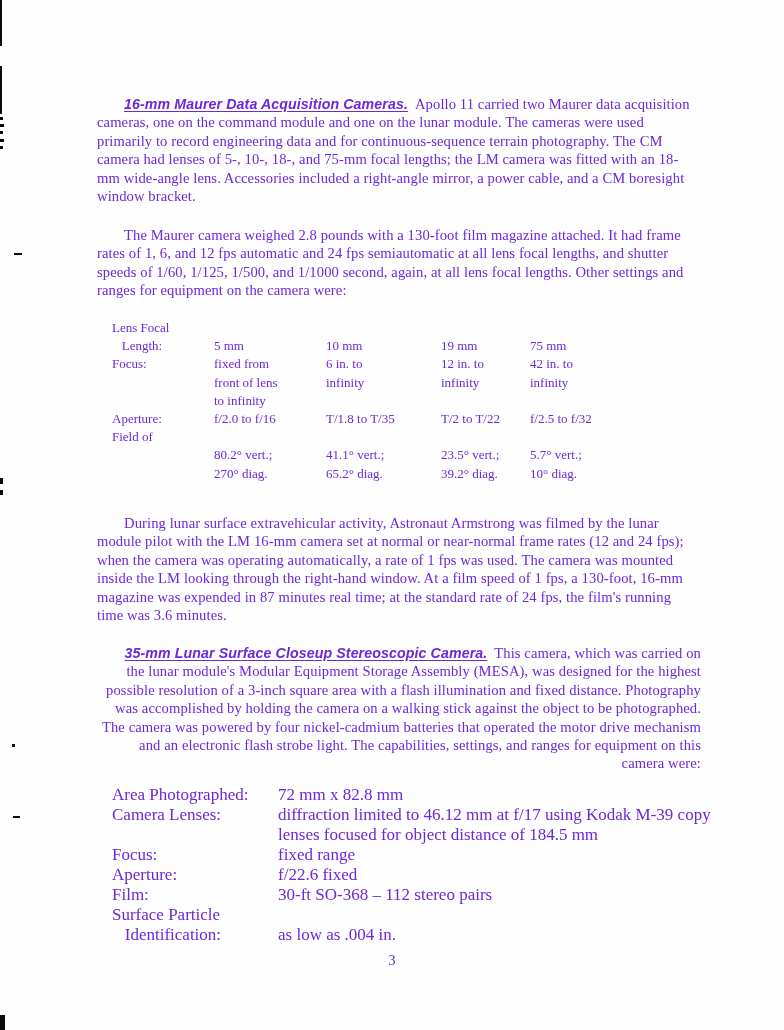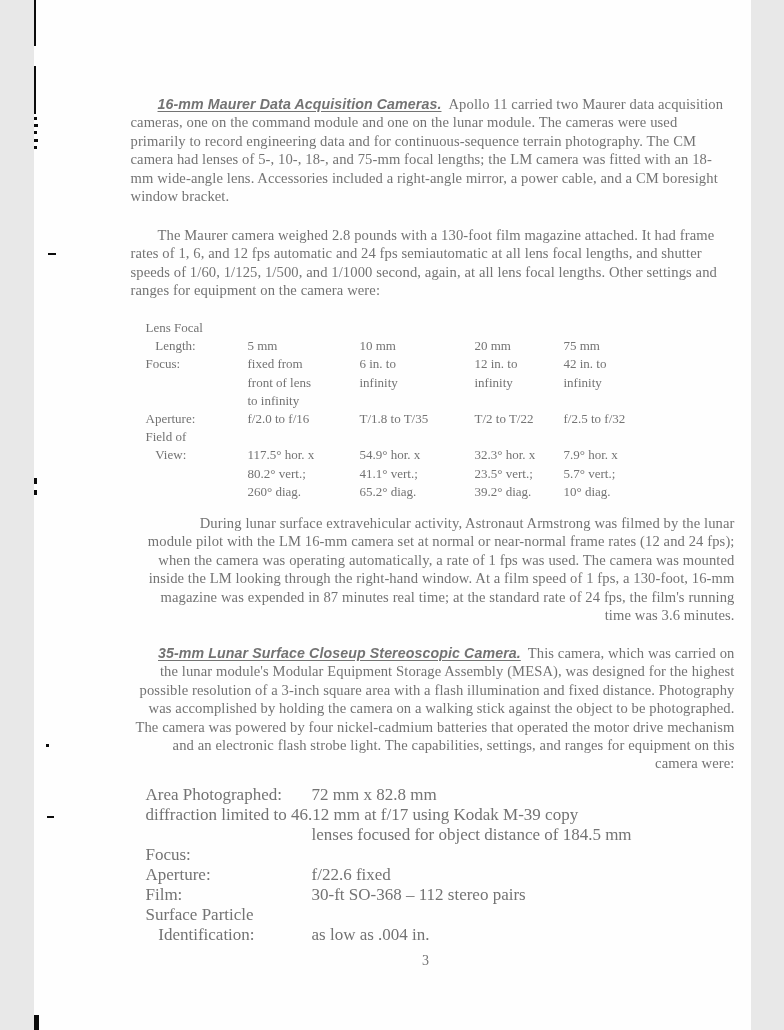--- a/index.html
+++ b/index.html
@@ -1,28 +1,28 @@
 <!DOCTYPE html>
 <html><head>
 <meta charset="utf-8">
 <style>
   html,body { margin:0; padding:0; background:#e8e8e8; }
   .page {
-    position:relative; width:717px; height:1030px; background:#fefefe;
-    font-family:"Liberation Serif", serif; color:#737373; overflow:hidden;
+    position:relative; width:784px; height:1030px; background:#fefefe;
+    font-family:"Liberation Serif", serif; color:#6d28d9; overflow:hidden;
     margin:0 auto;
   }
   .para {
     position:absolute; left:97px; width:604px; margin:0;
     font-size:14.6px; line-height:18.4px; text-indent:27px;
     letter-spacing:0.1px;
   }
   .p1 { top:95px; }
   .p2 { top:219px;margin-top:7px; }
-  .p3 { top:514px;text-align:right; }
+  .p3 { top:514px; }
   .p4 { top:644px;text-align:right; }
   .sec-heading {
     font-family:"Liberation Sans", sans-serif; font-style:italic; font-weight:600;
     text-decoration:underline; text-underline-offset:2px;
     font-size:14.2px; margin-right:7px;
   }
   .spec-table1 { position:absolute; left:112px; top:319px; font-size:13px; }
   .t1row { display:grid; grid-template-columns:102px 112px 115px 89px 130px; line-height:18.2px; }
   .spec-table2 { position:absolute; left:112px; top:785px; font-size:17px; }
   .t2row { display:grid; grid-template-columns:166px 460px; line-height:20px; }
@@ -71,21 +71,21 @@
       <span class="cell">Lens Focal</span>
       <span class="cell"></span>
       <span class="cell"></span>
       <span class="cell"></span>
       <span class="cell"></span>
     </div>
     <div class="t1row">
       <span class="cell">&nbsp;&nbsp;&nbsp;Length:</span>
       <span class="cell">5 mm</span>
       <span class="cell">10 mm</span>
-      <span class="cell">20 mm</span>
+      <span class="cell">19 mm</span>
       <span class="cell">75 mm</span>
     </div>
     <div class="t1row">
       <span class="cell">Focus:</span>
       <span class="cell">fixed from</span>
       <span class="cell">6 in. to</span>
       <span class="cell">12 in. to</span>
       <span class="cell">42 in. to</span>
     </div>
     <div class="t1row">
@@ -110,60 +110,55 @@
       <span class="cell">f/2.5 to f/32</span>
     </div>
     <div class="t1row">
       <span class="cell">Field of</span>
       <span class="cell"></span>
       <span class="cell"></span>
       <span class="cell"></span>
       <span class="cell"></span>
     </div>
     <div class="t1row">
-      <span class="cell">&nbsp;&nbsp;&nbsp;View:</span>
-      <span class="cell">117.5° hor. x</span>
-      <span class="cell">54.9° hor. x</span>
-      <span class="cell">32.3° hor. x</span>
-      <span class="cell">7.9° hor. x</span>
-    </div>
-    <div class="t1row">
       <span class="cell"></span>
       <span class="cell">80.2° vert.;</span>
       <span class="cell">41.1° vert.;</span>
       <span class="cell">23.5° vert.;</span>
       <span class="cell">5.7° vert.;</span>
     </div>
     <div class="t1row">
       <span class="cell"></span>
-      <span class="cell">260° diag.</span>
+      <span class="cell">270° diag.</span>
       <span class="cell">65.2° diag.</span>
       <span class="cell">39.2° diag.</span>
       <span class="cell">10° diag.</span>
     </div>
   </div>
 
   <p class="para p3">During lunar surface extravehicular activity, Astronaut Armstrong was filmed by the lunar module pilot with the LM 16-mm camera set at normal or near-normal frame rates (12 and 24 fps); when the camera was operating automatically, a rate of 1 fps was used. The camera was mounted inside the LM looking through the right-hand window. At a film speed of 1 fps, a 130-foot, 16-mm magazine was expended in 87 minutes real time; at the standard rate of 24 fps, the film's running time was 3.6 minutes.</p>
 
   <p class="para p4"><span class="sec-heading">35-mm Lunar Surface Closeup Stereoscopic Camera.</span><span>This camera, which was carried on the lunar module's Modular Equipment Storage Assembly (MESA), was designed for the highest possible resolution of a 3-inch square area with a flash illumination and fixed distance. Photography was accomplished by holding the camera on a walking stick against the object to be photographed. The camera was powered by four nickel-cadmium batteries that operated the motor drive mechanism and an electronic flash strobe light. The capabilities, settings, and ranges for equipment on this camera were:</span></p>
 
   <div class="spec-table2">
     <div class="t2row">
       <span class="cell">Area Photographed:</span>
       <span class="cell">72 mm x 82.8 mm</span>
     </div>
     <div class="t2row">
+      <span class="cell">Camera Lenses:</span>
       <span class="cell">diffraction limited to 46.12 mm at f/17 using Kodak M-39 copy</span>
     </div>
     <div class="t2row">
       <span class="cell"></span>
       <span class="cell">lenses focused for object distance of 184.5 mm</span>
     </div>
     <div class="t2row">
       <span class="cell">Focus:</span>
+      <span class="cell">fixed range</span>
     </div>
     <div class="t2row">
       <span class="cell">Aperture:</span>
       <span class="cell">f/22.6 fixed</span>
     </div>
     <div class="t2row">
       <span class="cell">Film:</span>
       <span class="cell">30-ft SO-368 – 112 stereo pairs</span>
     </div>
     <div class="t2row">

